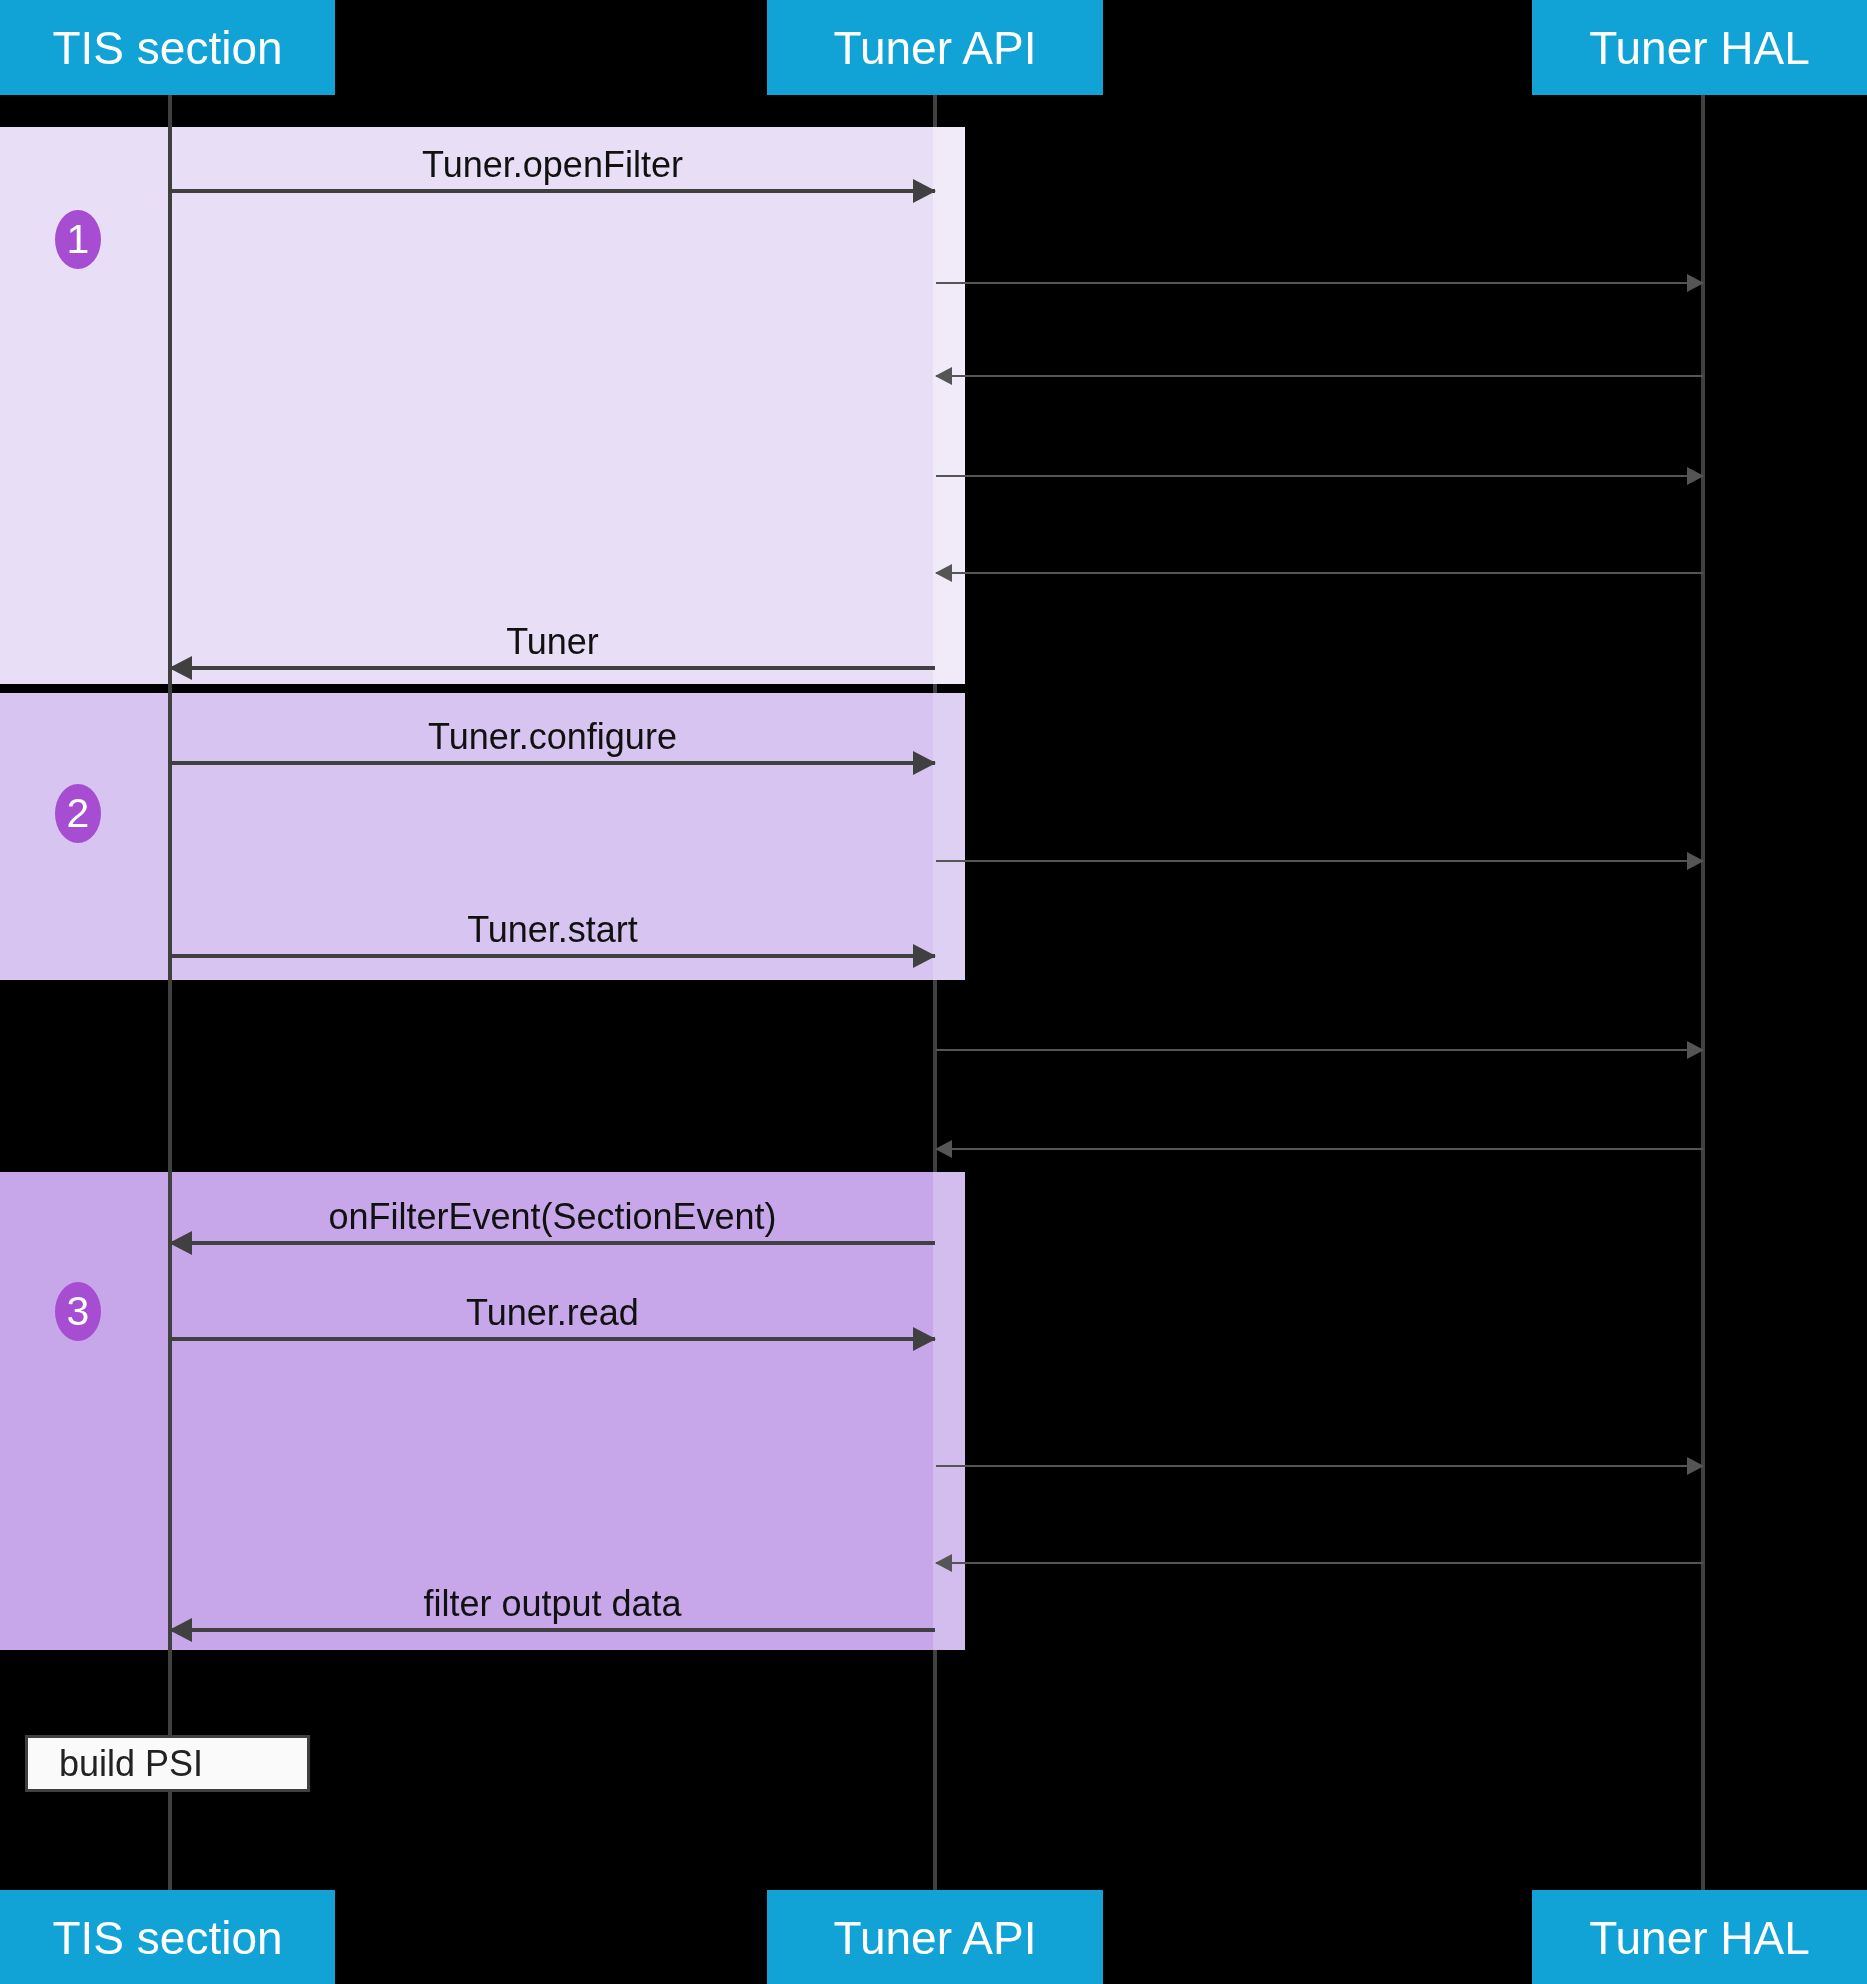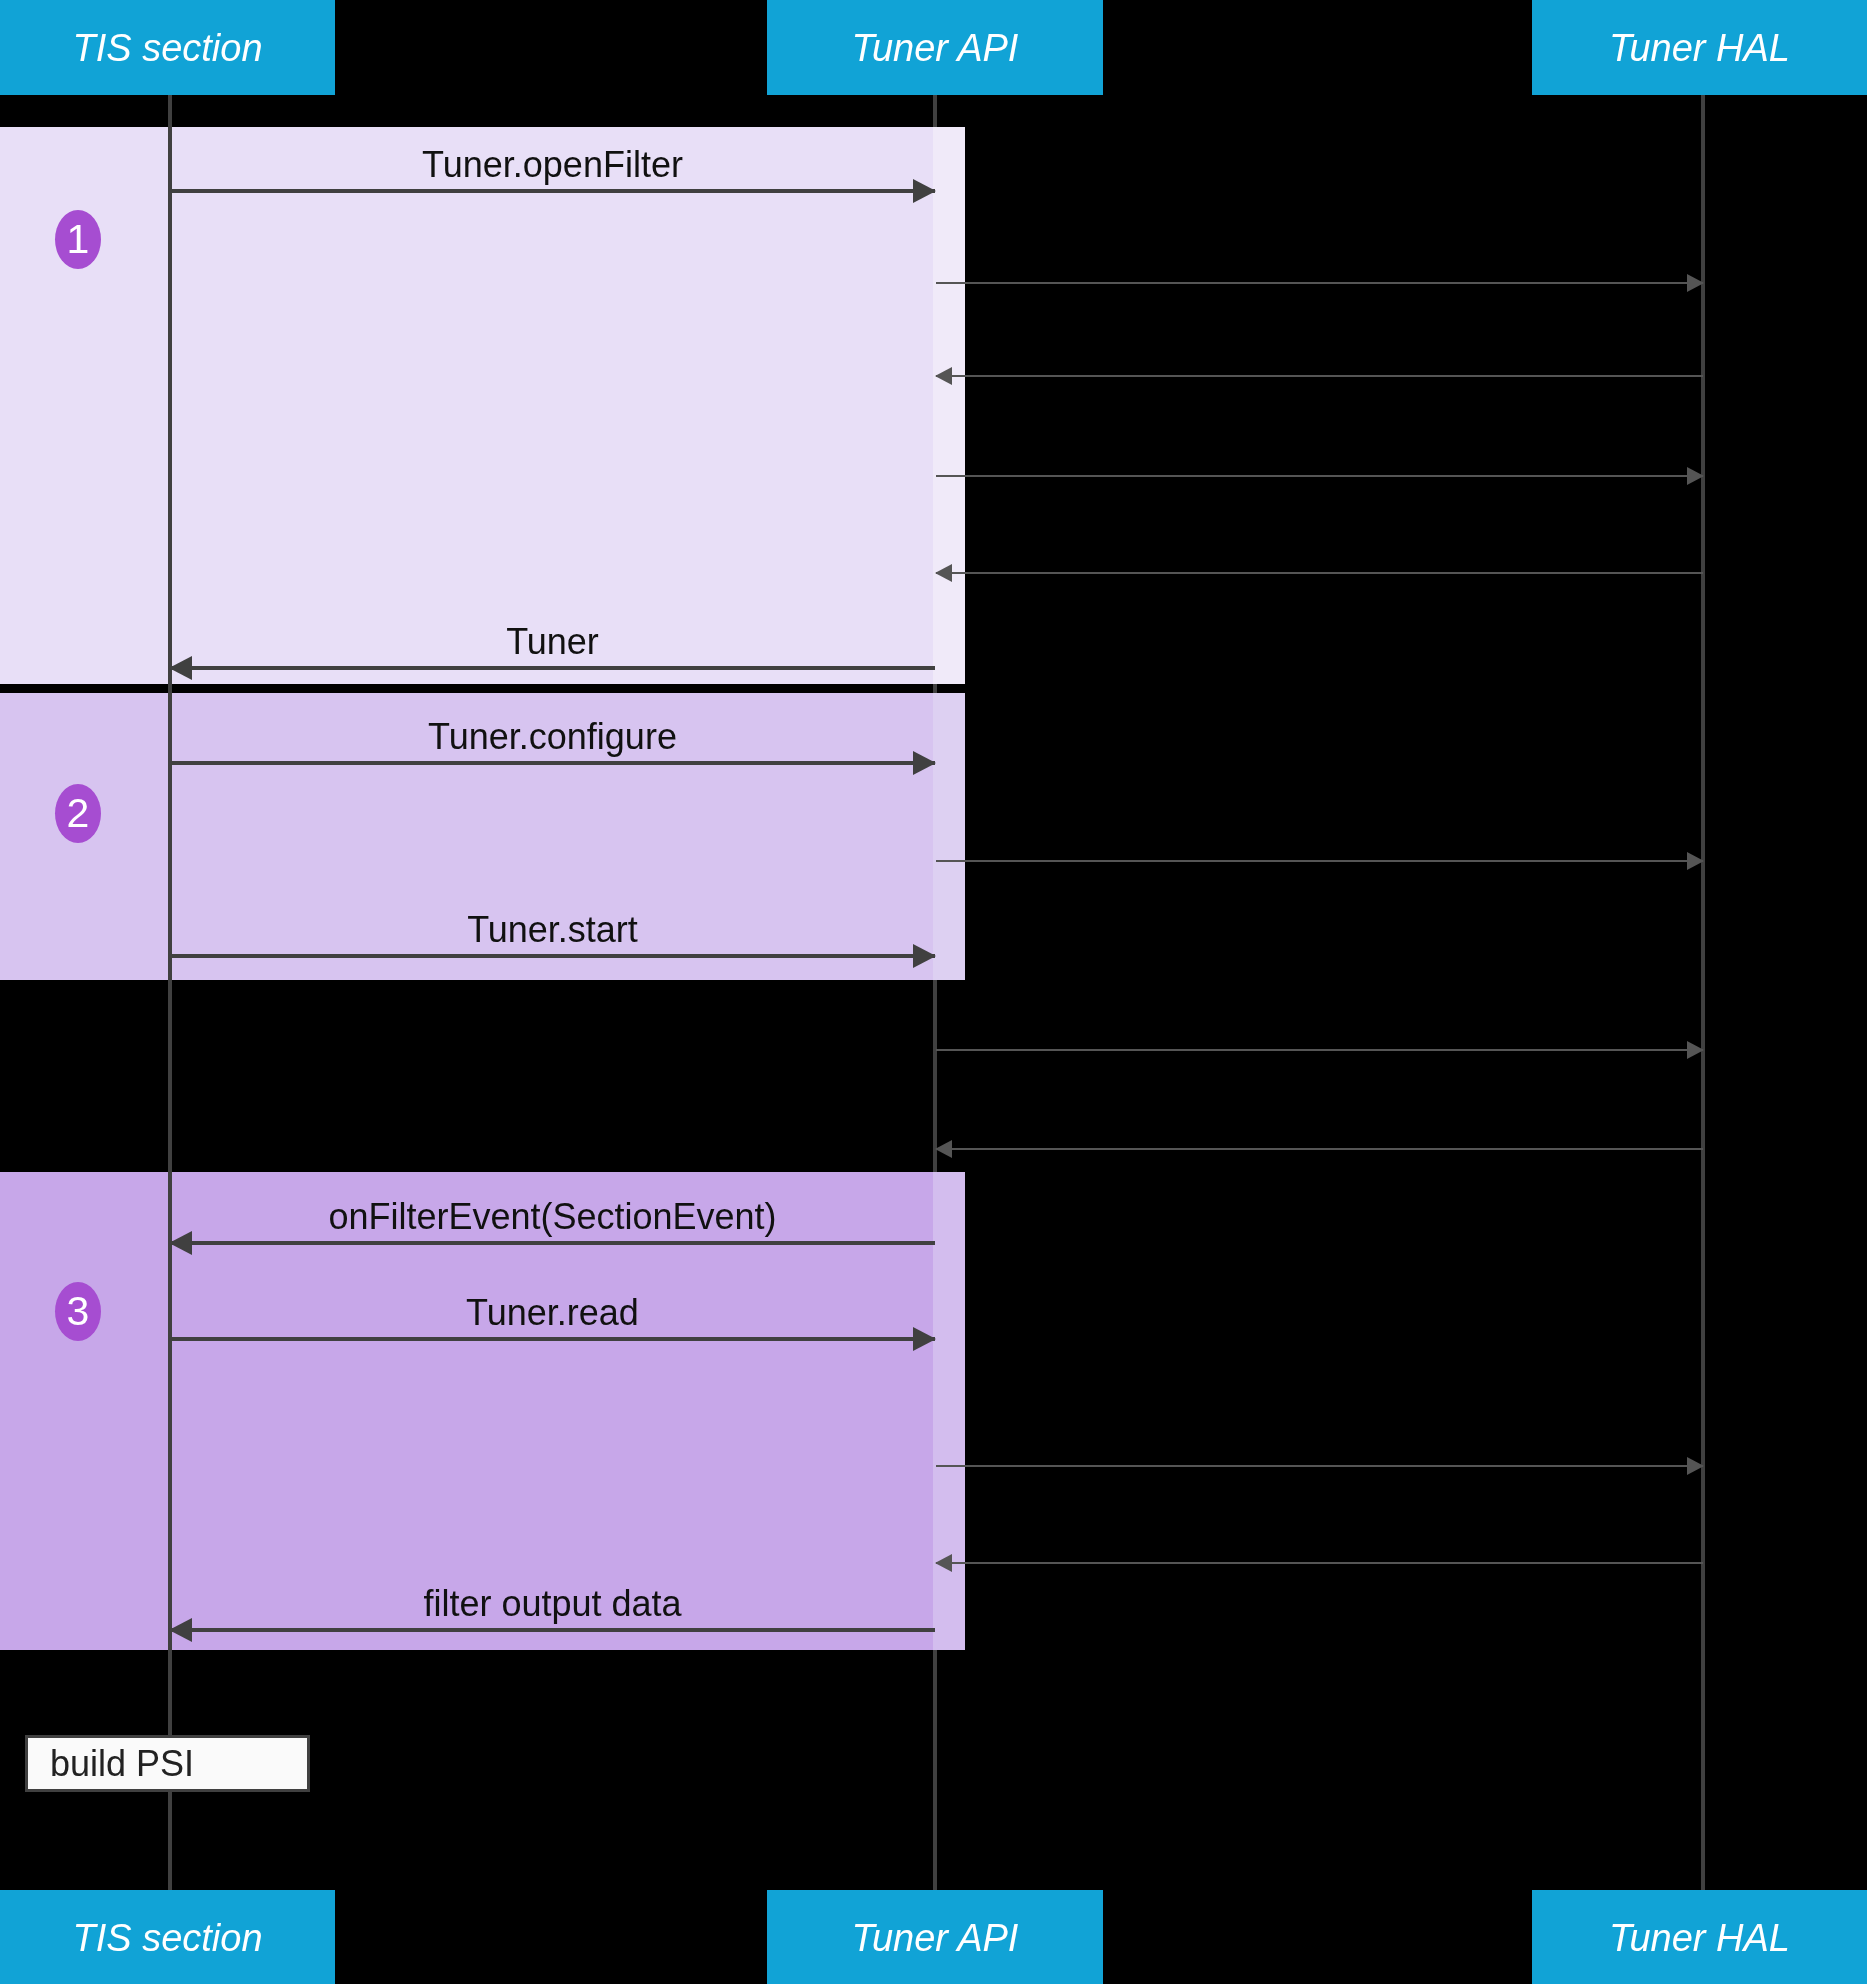--- a/index.html
+++ b/index.html
@@ -9,24 +9,23 @@
     width:1867px;height:1985px;
     background:#000000;
     overflow:hidden;
   }
   
   .participant{
     position:absolute;
     background:#11a3d6;
     color:#ffffff;
     display:flex;align-items:center;justify-content:center;
-    font-size:38px;
+    font-size:46px;
     letter-spacing:0px;
     line-height:1;
-    font-style:italic;
   }
   
   .lifeline{
     position:absolute;
     width:3.8px;
     background:#404040;
   }
   
   .stepblock{position:absolute;}
   
@@ -93,21 +92,21 @@
     border-bottom:9px solid transparent;
     border-right:17px solid #555555;
   }
   
   .note{
     position:absolute;
     background:#fafafa;
     border:3.8px solid #404040;
     color:#222222;
     display:flex;align-items:center;
-    padding-left:22px;
+    padding-left:31px;
     box-sizing:border-box;
     font-size:36px;
     line-height:1;
   }
 </style>
 </head>
 <body>
 
 <div id="canvas">
 

